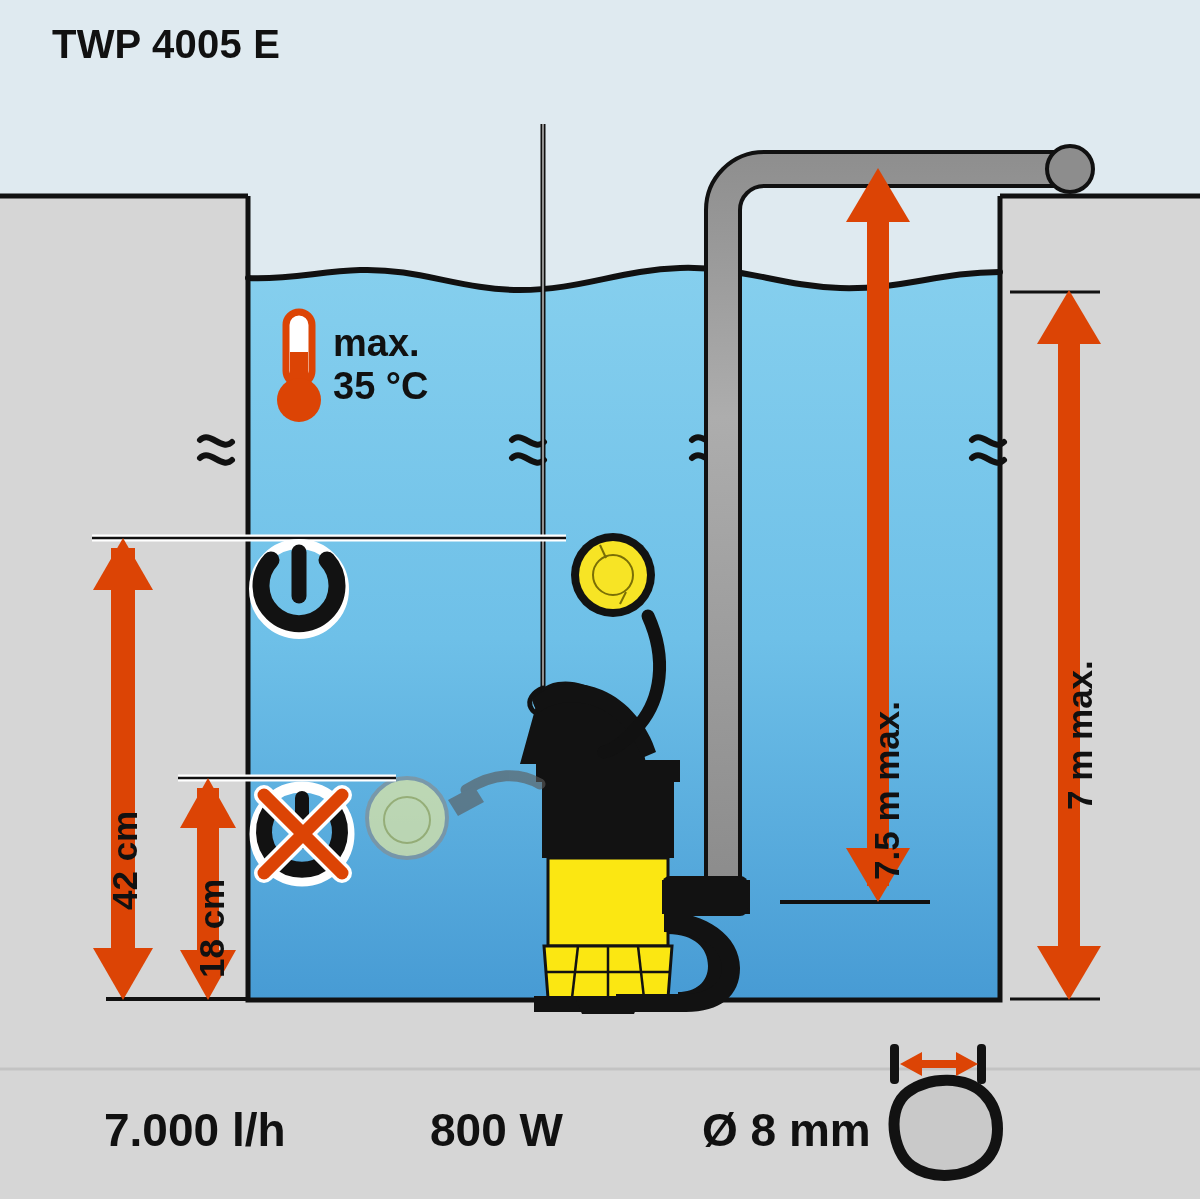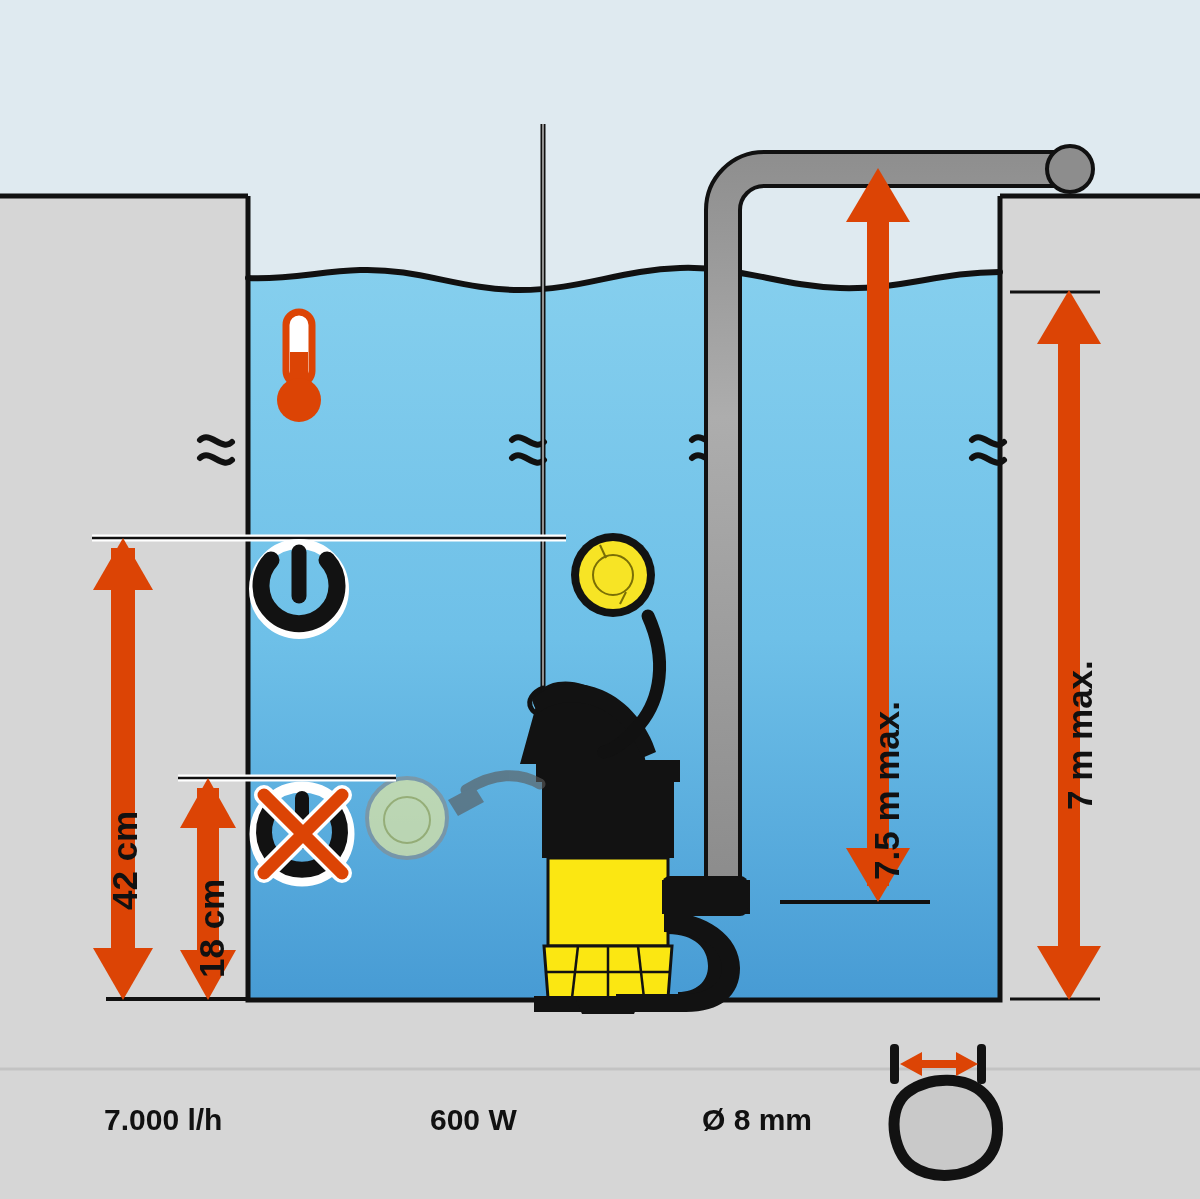--- a/index.html
+++ b/index.html
@@ -14,21 +14,21 @@
   svg.layer{position:absolute;left:0;top:0;width:1200px;height:1199px;}
 
   .title{
     position:absolute;left:52px;top:22px;
     font-size:40px;font-weight:bold;color:#111;
     letter-spacing:0.2px;
   }
 
   .spec{
     position:absolute;
-    font-size:30px;font-weight:bold;color:#111;
+    font-size:46px;font-weight:bold;color:#111;
     white-space:nowrap;
   }
   #spec-flow{left:104px;top:1103px;}
   #spec-power{left:430px;top:1103px;}
   #spec-solids{left:702px;top:1103px;}
 
   .thermo-text{
     position:absolute;left:333px;top:322px;
     font-size:38px;font-weight:bold;color:#111;
     line-height:1.13;
@@ -257,24 +257,29 @@
       <rect x="890" y="1044" width="9" height="40" rx="4" fill="#121212"></rect>
       <rect x="977" y="1044" width="9" height="40" rx="4" fill="#121212"></rect>
       <g fill="#dc4405">
         <rect x="912" y="1060" width="54" height="8"></rect>
         <polygon points="900,1064 922,1052 922,1076"></polygon>
         <polygon points="978,1064 956,1052 956,1076"></polygon>
       </g>
     </g>
   </svg>
 
-
+  <div class="title">TWP 4005 E</div>
+
+  <div class="thermo-text">
+    <div>max.</div>
+    <div>35 °C</div>
+  </div>
 
   <div class="vlabel" id="lbl-42">42 cm</div>
   <div class="vlabel" id="lbl-18">18 cm</div>
   <div class="vlabel" id="lbl-75">7.5 m max.</div>
   <div class="vlabel" id="lbl-7m">7 m max.</div>
 
   <div class="spec" id="spec-flow">7.000 l/h</div>
-  <div class="spec" id="spec-power">600 W</div>
+  <div class="spec" id="spec-power">800 W</div>
   <div class="spec" id="spec-solids">Ø 8 mm</div>
 
 </div>
 
 </body></html>

